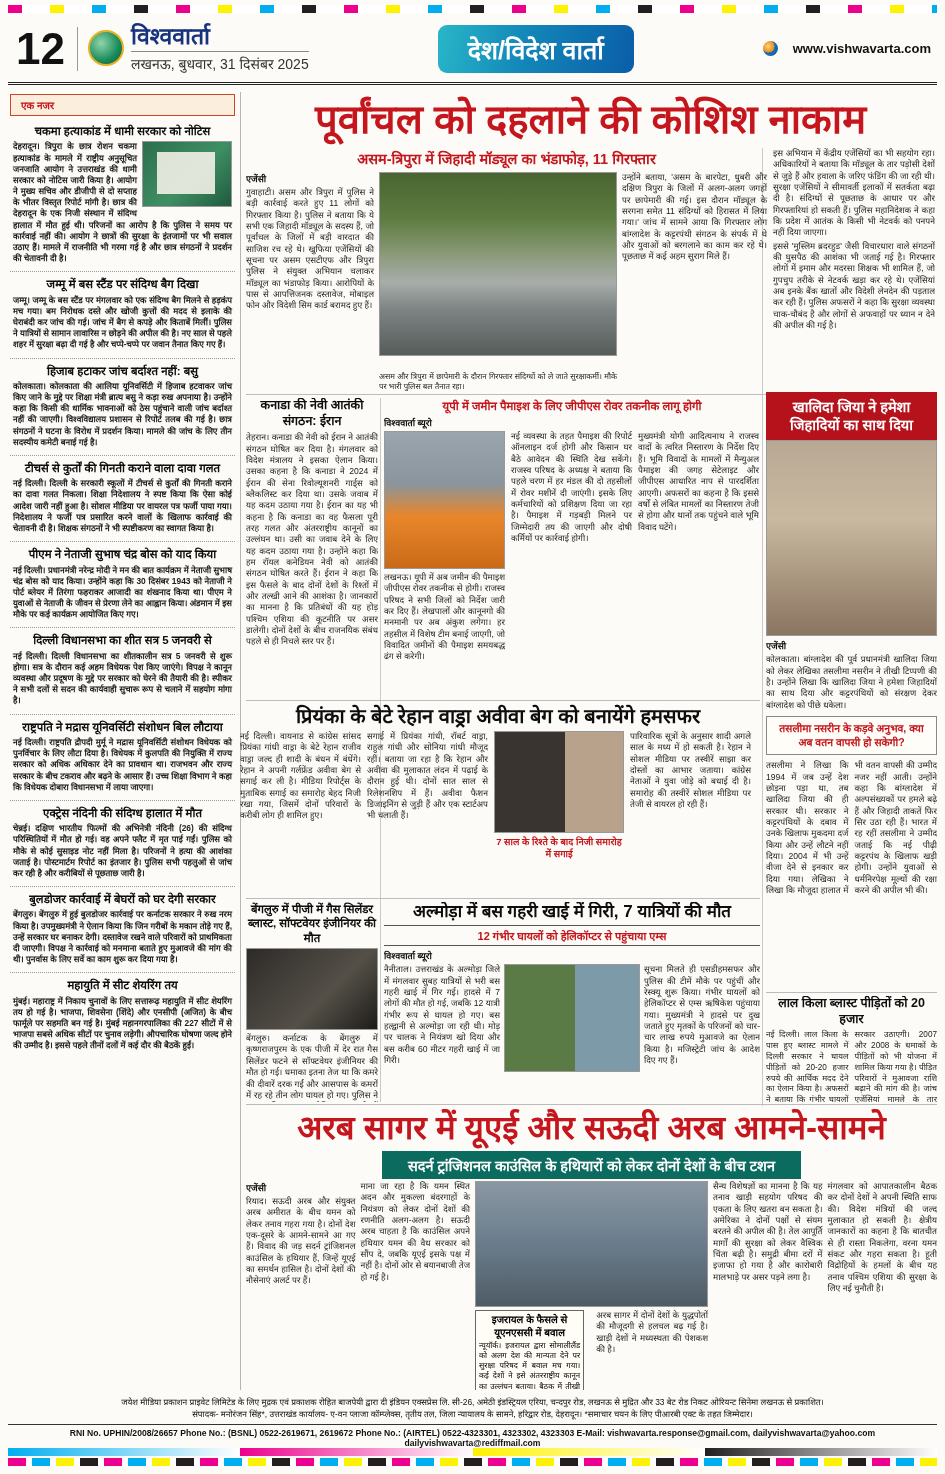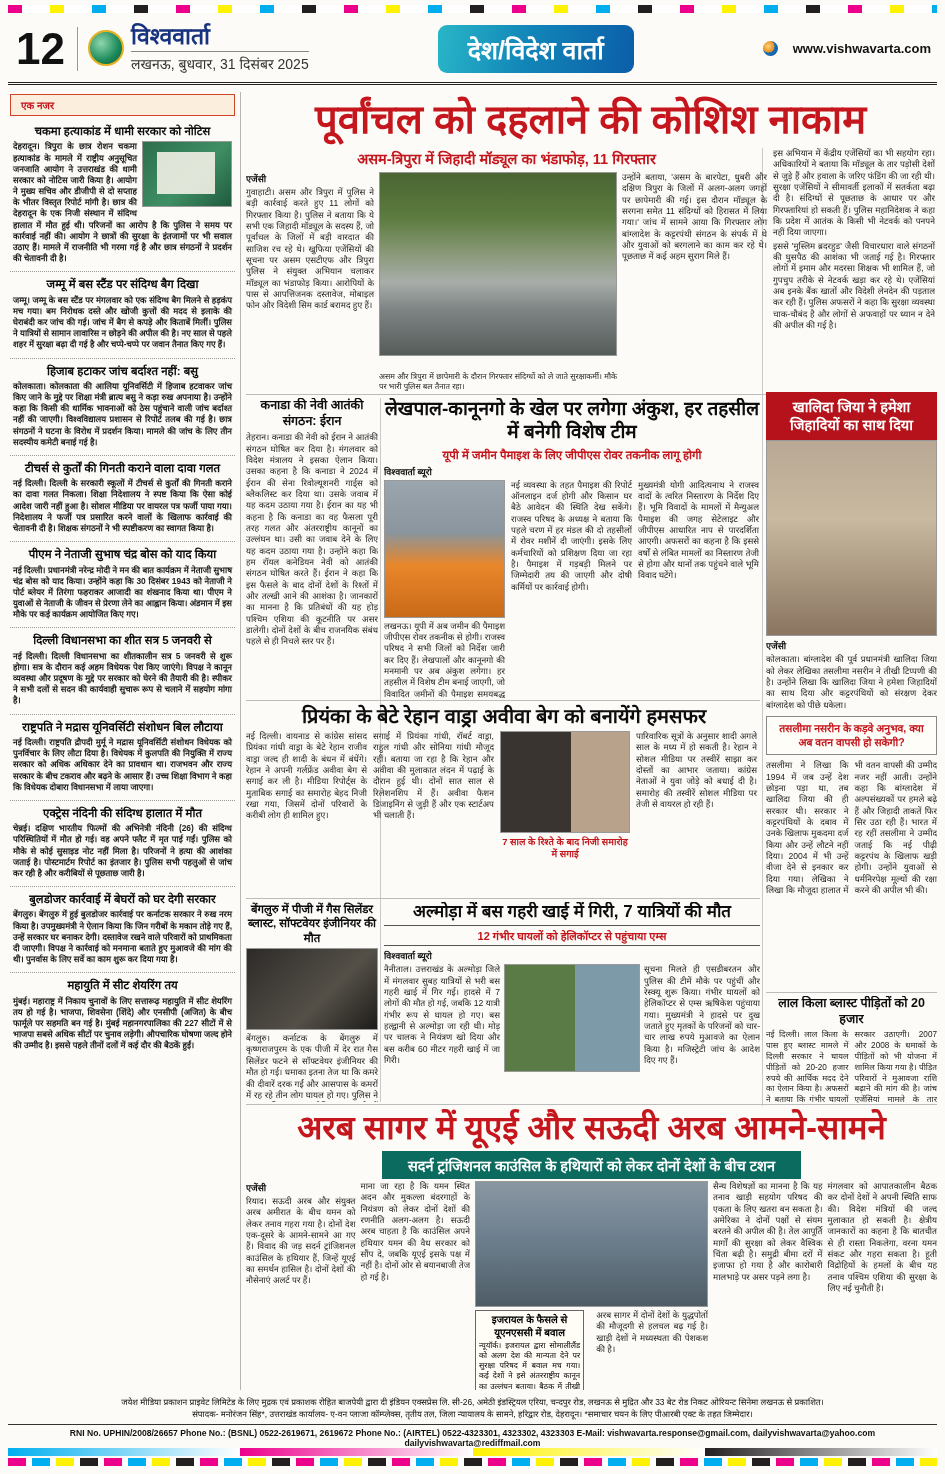--- a/index.html
+++ b/index.html
@@ -80,21 +80,21 @@
 
   .khalida { left:766px; top:392px; width:171px; height:598px; }
   .kh-bar { background:#b5121b; color:#fff; font-weight:bold; font-size:14.5px; text-align:center;
     line-height:1.25; padding:6px 4px; }
   .ph-khalida { height:196px; background:linear-gradient(180deg,#b9a894 0%,#c9b9a0 40%,#8a7560 100%); }
   .kh-body { margin-top:3px; }
   .taslima-box { border:1px solid #888; background:#fffdf8; color:#c4161c; font-weight:bold;
     font-size:10.5px; text-align:center; line-height:1.3; padding:5px 4px; margin:5px 0; }
   .kh-body2 { column-count:2; column-gap:6px; }
 
-  .priyanka { left:246px; top:704px; width:516px; height:192px; }
+  .priyanka { left:240px; top:704px; width:516px; height:192px; }
   .pr-cols { display:flex; gap:6px; }
   .pr-col { width:121px; }
   .pr-photo-wrap { width:130px; }
   .ph-couple { height:102px; background:linear-gradient(90deg,#3a3430 0 55%,#b9a28c 55% 100%); }
   .pr-caption { color:#c4161c; font-weight:bold; font-size:9.5px; text-align:center; line-height:1.3; padding-top:3px; }
 
   .bengaluru { left:246px; top:902px; width:132px; height:200px; }
   .ph-blast { height:82px; margin-bottom:3px; background:linear-gradient(135deg,#2e2a28,#545048 60%,#1e1c1a); }
 
   .almora { left:384px; top:902px; width:376px; height:200px; }
@@ -231,21 +231,20 @@
       <div class="body-txt" style="margin-top:2px;">इससे 'मुस्लिम ब्रदरहुड' जैसी विचारधारा वाले संगठनों की घुसपैठ की आशंका भी जताई गई है। गिरफ्तार लोगों में इमाम और मदरसा शिक्षक भी शामिल हैं, जो गुपचुप तरीके से नेटवर्क खड़ा कर रहे थे। एजेंसियां अब इनके बैंक खातों और विदेशी लेनदेन की पड़ताल कर रही हैं। पुलिस अफसरों ने कहा कि सुरक्षा व्यवस्था चाक-चौबंद है और लोगों से अफवाहों पर ध्यान न देने की अपील की गई है।</div>
     </div>
   </div>
 
   <div class="story canada">
     <div class="story-hl-md">कनाडा की नेवी आतंकी संगठन: ईरान</div>
     <div class="body-txt">तेहरान। कनाडा की नेवी को ईरान ने आतंकी संगठन घोषित कर दिया है। मंगलवार को विदेश मंत्रालय ने इसका ऐलान किया। उसका कहना है कि कनाडा ने 2024 में ईरान की सेना रिवोल्यूशनरी गार्ड्स को ब्लैकलिस्ट कर दिया था। उसके जवाब में यह कदम उठाया गया है। ईरान का यह भी कहना है कि कनाडा का वह फैसला पूरी तरह गलत और अंतरराष्ट्रीय कानूनों का उल्लंघन था। उसी का जवाब देने के लिए यह कदम उठाया गया है। उन्होंने कहा कि हम रॉयल कनेडियन नेवी को आतंकी संगठन घोषित करते हैं। ईरान ने कहा कि इस फैसले के बाद दोनों देशों के रिश्तों में और तल्खी आने की आशंका है। जानकारों का मानना है कि प्रतिबंधों की यह होड़ पश्चिम एशिया की कूटनीति पर असर डालेगी। दोनों देशों के बीच राजनयिक संबंध पहले से ही निचले स्तर पर हैं।</div>
   </div>
 
   <div class="story lekhpal">
-    <div class="story-hl-lg">लेखपाल-कानूनगो के खेल पर लगेगा अंकुश, हर तहसील में बनेगी विशेष टीम</div>
     <div class="sub-red">यूपी में जमीन पैमाइश के लिए जीपीएस रोवर तकनीक लागू होगी</div>
     <div class="byline">विश्ववार्ता ब्यूरो</div>
     <div class="lk-cols">
       <div class="lk-col">
         <div class="photo ph-yogi"></div>
         <div class="body-txt">लखनऊ। यूपी में अब जमीन की पैमाइश जीपीएस रोवर तकनीक से होगी। राजस्व परिषद ने सभी जिलों को निर्देश जारी कर दिए हैं। लेखपालों और कानूनगो की मनमानी पर अब अंकुश लगेगा। हर तहसील में विशेष टीम बनाई जाएगी, जो विवादित जमीनों की पैमाइश समयबद्ध ढंग से करेगी।</div>
       </div>
       <div class="lk-col">
         <div class="body-txt">नई व्यवस्था के तहत पैमाइश की रिपोर्ट ऑनलाइन दर्ज होगी और किसान घर बैठे आवेदन की स्थिति देख सकेंगे। राजस्व परिषद के अध्यक्ष ने बताया कि पहले चरण में हर मंडल की दो तहसीलों में रोवर मशीनें दी जाएंगी। इसके लिए कर्मचारियों को प्रशिक्षण दिया जा रहा है। पैमाइश में गड़बड़ी मिलने पर जिम्मेदारी तय की जाएगी और दोषी कर्मियों पर कार्रवाई होगी।</div>
       </div>
@@ -296,21 +295,21 @@
     <div class="al-band">12 गंभीर घायलों को हेलिकॉप्टर से पहुंचाया एम्स</div>
     <div class="byline">विश्ववार्ता ब्यूरो</div>
     <div class="al-cols">
       <div class="al-col">
         <div class="body-txt">नैनीताल। उत्तराखंड के अल्मोड़ा जिले में मंगलवार सुबह यात्रियों से भरी बस गहरी खाई में गिर गई। हादसे में 7 लोगों की मौत हो गई, जबकि 12 यात्री गंभीर रूप से घायल हो गए। बस हल्द्वानी से अल्मोड़ा जा रही थी। मोड़ पर चालक ने नियंत्रण खो दिया और बस करीब 60 मीटर गहरी खाई में जा गिरी।</div>
       </div>
       <div class="al-photo-wrap">
         <div class="photo ph-almora"></div>
       </div>
       <div class="al-col">
-        <div class="body-txt">सूचना मिलते ही एसडीबरतन और पुलिस की टीमें मौके पर पहुंचीं और रेस्क्यू शुरू किया। गंभीर घायलों को हेलिकॉप्टर से एम्स ऋषिकेश पहुंचाया गया। मुख्यमंत्री ने हादसे पर दुख जताते हुए मृतकों के परिजनों को चार-चार लाख रुपये मुआवजे का ऐलान किया है। मजिस्ट्रेटी जांच के आदेश दिए गए हैं।</div>
+        <div class="body-txt">सूचना मिलते ही एसडीहमसफर और पुलिस की टीमें मौके पर पहुंचीं और रेस्क्यू शुरू किया। गंभीर घायलों को हेलिकॉप्टर से एम्स ऋषिकेश पहुंचाया गया। मुख्यमंत्री ने हादसे पर दुख जताते हुए मृतकों के परिजनों को चार-चार लाख रुपये मुआवजे का ऐलान किया है। मजिस्ट्रेटी जांच के आदेश दिए गए हैं।</div>
       </div>
     </div>
   </div>
 
   <div class="story redfort">
     <div class="story-hl-md">लाल किला ब्लास्ट पीड़ितों को 20 हजार</div>
     <div class="rf-body body-txt" style="font-size:8.2px;">नई दिल्ली। लाल किला के पास हुए ब्लास्ट मामले में दिल्ली सरकार ने घायल पीड़ितों को 20-20 हजार रुपये की आर्थिक मदद देने का ऐलान किया है। अफसरों ने बताया कि गंभीर घायलों के इलाज का पूरा खर्च सरकार उठाएगी। 2007 और 2008 के धमाकों के पीड़ितों को भी योजना में शामिल किया गया है। पीड़ित परिवारों ने मुआवजा राशि बढ़ाने की मांग की है। जांच एजेंसियां मामले के तार खंगालने में जुटी हैं।</div>
   </div>
 
   <div class="arab-hl">अरब सागर में यूएई और सऊदी अरब आमने-सामने</div>

